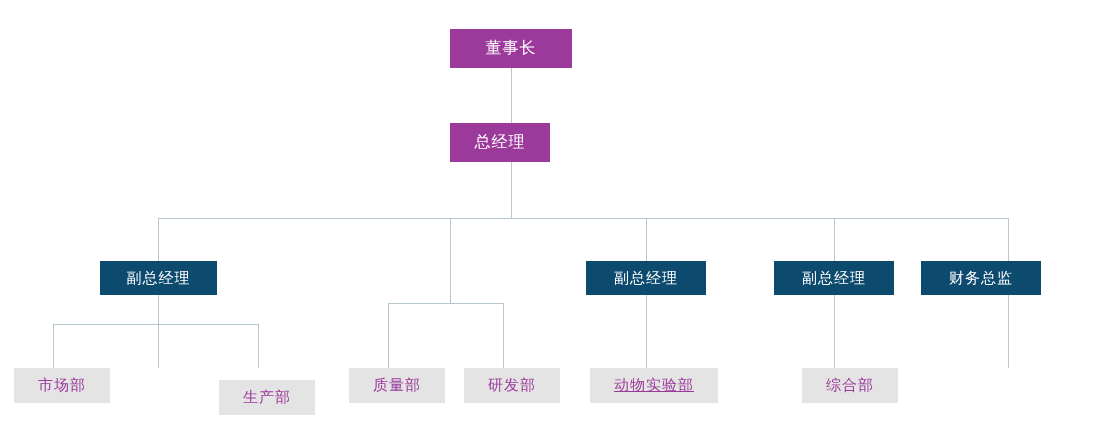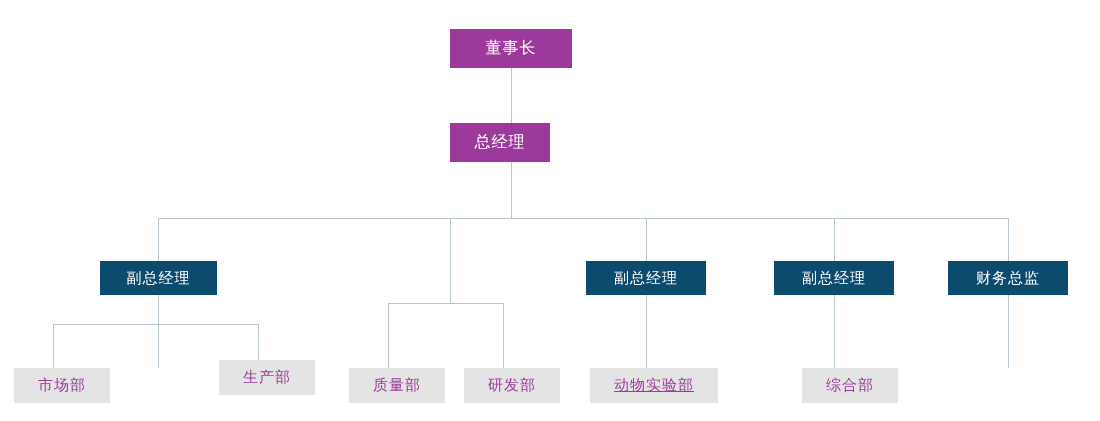--- a/index.html
+++ b/index.html
@@ -91,22 +91,22 @@
 
   <div class="line v" style="left:1008px; top:295px; height:73px;"></div>
 
   <div class="node exec" style="left:450px; top:29px; width:122px;">董事长</div>
 
   <div class="node exec" style="left:450px; top:123px; width:100px;">总经理</div>
 
   <div class="node vp" style="left:100px; top:261px; width:117px;">副总经理</div>
   <div class="node vp" style="left:586px; top:261px; width:120px;">副总经理</div>
   <div class="node vp" style="left:774px; top:261px; width:120px;">副总经理</div>
-  <div class="node vp" style="left:948px; top:261px; width:120px;">财务总监</div>
+  <div class="node vp" style="left:921px; top:261px; width:120px;">财务总监</div>
 
   <div class="node dept" style="left:14px; top:368px;">市场部</div>
-  <div class="node dept" style="left:219px; top:360px;">生产部</div>
+  <div class="node dept" style="left:219px; top:380px;">生产部</div>
   <div class="node dept" style="left:349px; top:368px;">质量部</div>
   <div class="node dept" style="left:464px; top:368px;">研发部</div>
   <div class="node dept" style="left:590px; top:368px;text-decoration:underline;">动物实验部</div>
   <div class="node dept" style="left:802px; top:368px;">综合部</div>
 
 </div>
 
 </body></html>

